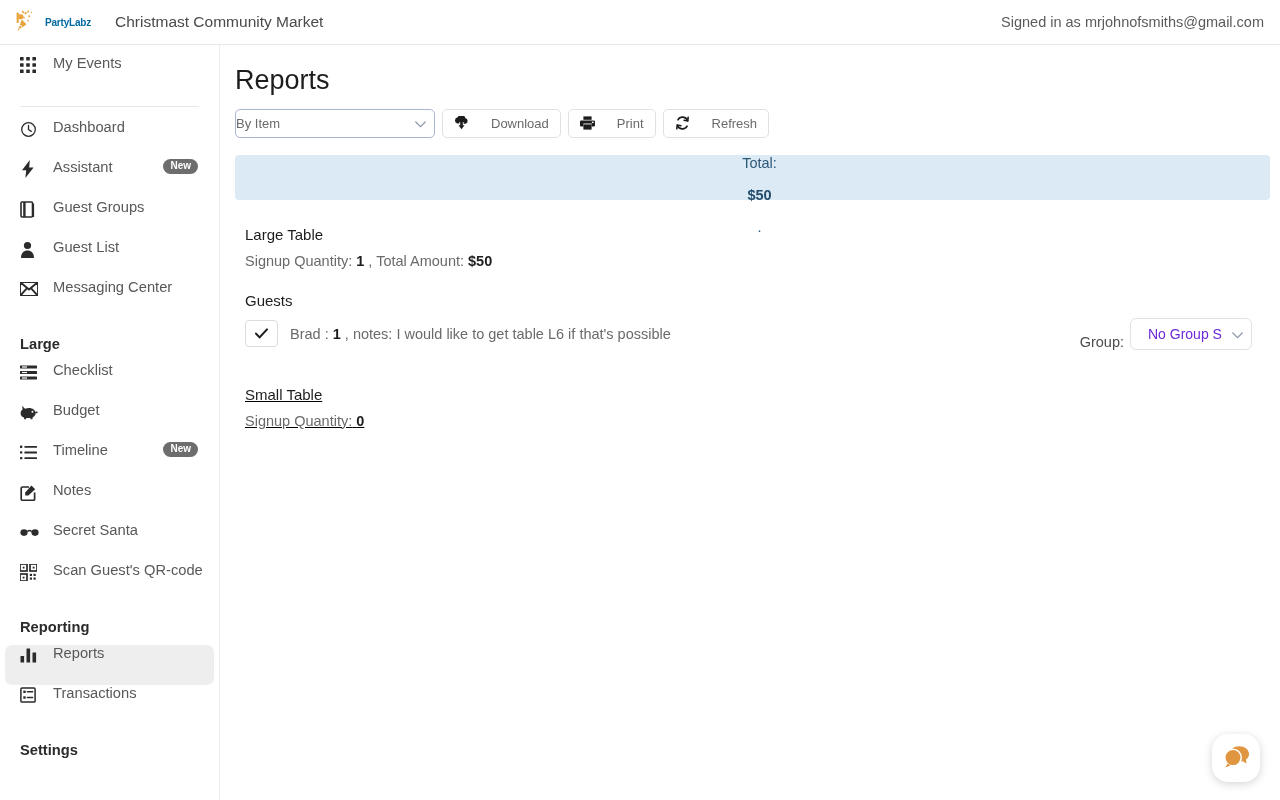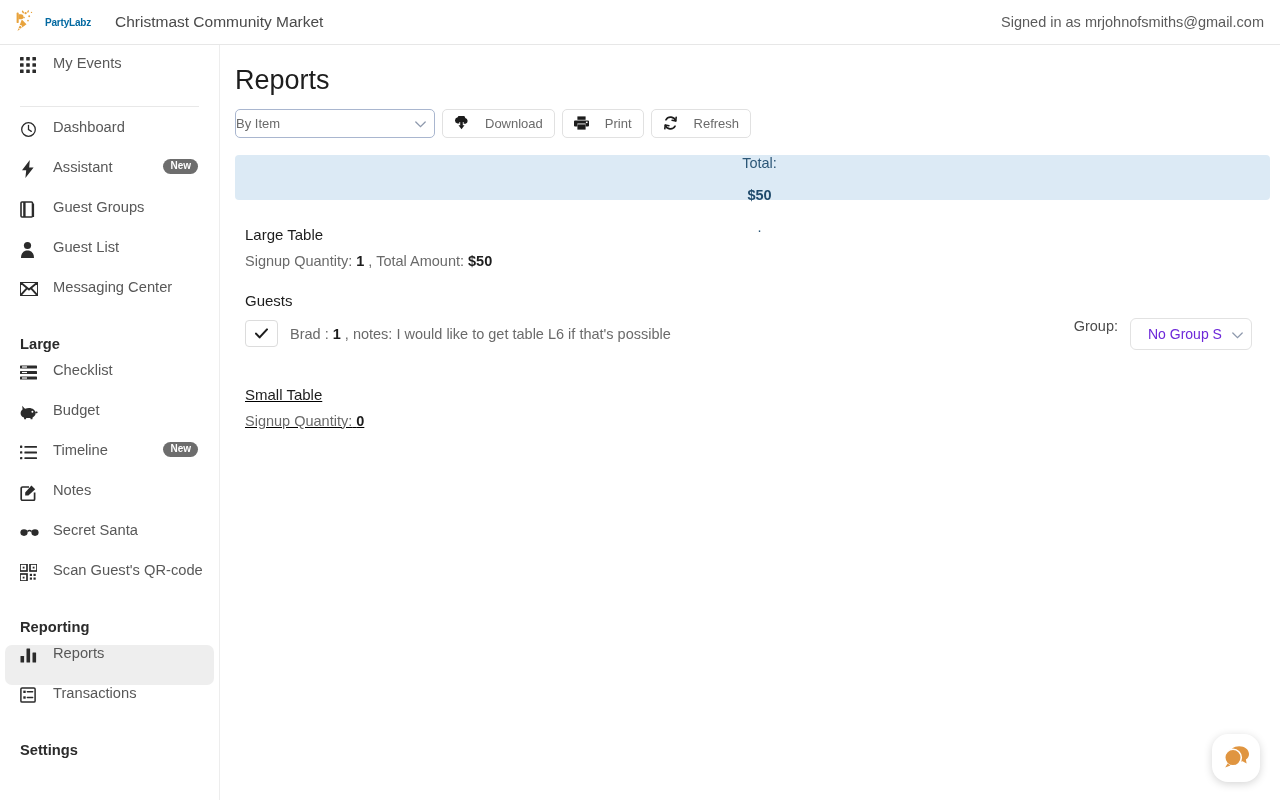--- a/index.html
+++ b/index.html
@@ -163,21 +163,21 @@
     pointer-events: none;
     color: #8e99ad;
   }
   .tool-btn {
     height: 29px;
     border: 1px solid #e1e1e1;
     border-radius: 5px;
     background: #ffffff;
     display: inline-flex;
     align-items: center;
-    gap: 16px;
+    gap: 22px;
     padding: 0 11px;
     cursor: pointer;
     font-size: 13px;
     color: #6a6a6a;
     font-family: "Liberation Sans", sans-serif;
   }
   .tool-btn .btn-ico { color: #1c1c1c; display: flex; align-items: center; }
 
   
   #total-banner {
@@ -236,22 +236,22 @@
   .guest-text {
     margin-left: 12px;
     font-size: 14.5px;
     color: #6a6a6a;
     white-space: nowrap;
   }
   .guest-text b { color: #1d1d1d; font-weight: bold; }
   .guest-group-area {
     margin-left: auto;
     display: flex;
-    align-items: flex-start;
-    gap: 12px;
+    align-items: flex-end;
+    gap: 6px;
   }
   .group-label { font-size: 14.5px; color: #4c4c4c; }
   #guest-group-select {
     width: 122px; height: 32px;
     border: 1px solid #e2e2e2;
     border-radius: 6px;
     background: #ffffff;
     font-family: "Liberation Sans", sans-serif;
     font-size: 14px;
     color: #6d28d9;

